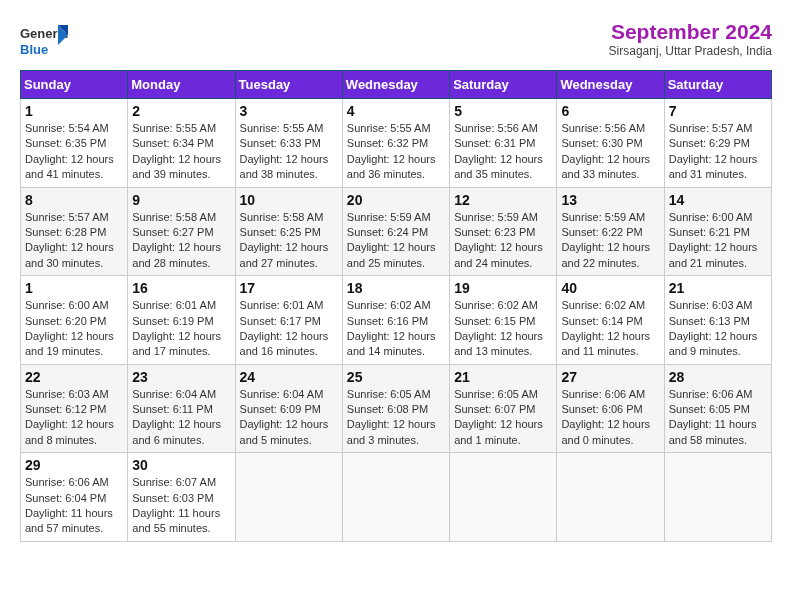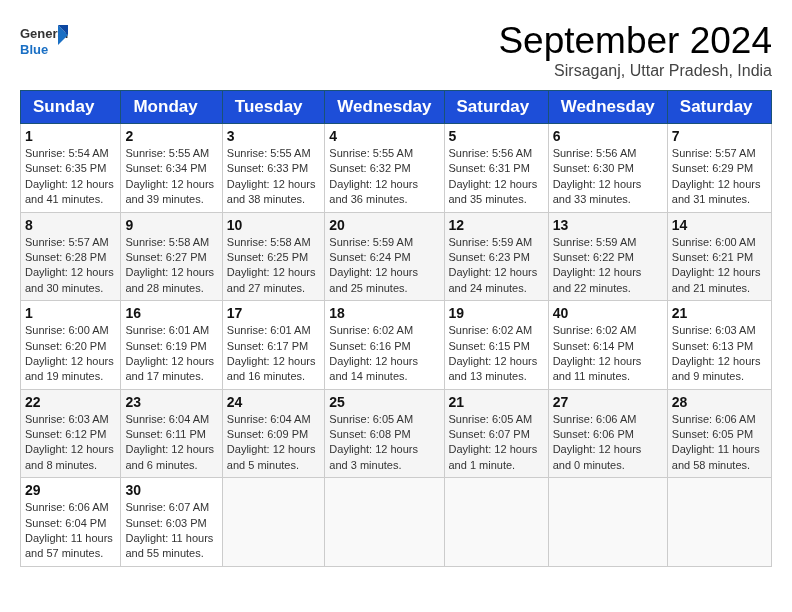--- a/index.html
+++ b/index.html
@@ -25,39 +25,39 @@
     }
     .logo-icon {
       width: 50px;
       height: 40px;
       margin-right: 4px;
     }
     .title-area {
       text-align: right;
     }
     .month-title {
-      font-size: 37px;
-      font-weight: normal;
-      color: #000000;
+      font-size: 21px;
+      font-weight: bold;
+      color: #a21caf;
     }
     .location-title {
-      font-size: 16px;
+      font-size: 12px;
       color: #444;
     }
     table {
       width: 100%;
       border-collapse: collapse;
       font-size: 11px;
     }
     thead th {
-      background-color: #1d4ed8;
+      background-color: #6d28d9;
       color: #fff;
-      padding: 6px 12px;
+      padding: 6px 3px;
       text-align: left;
-      font-size: 17px;
+      font-size: 13px;
       font-weight: bold;
       border: 1px solid #1a5276;
     }
     tbody td {
       border: 1px solid #ccc;
       vertical-align: top;
       padding: 4px;
       height: 80px;
       width: 14.28%;
       background: #fff;

